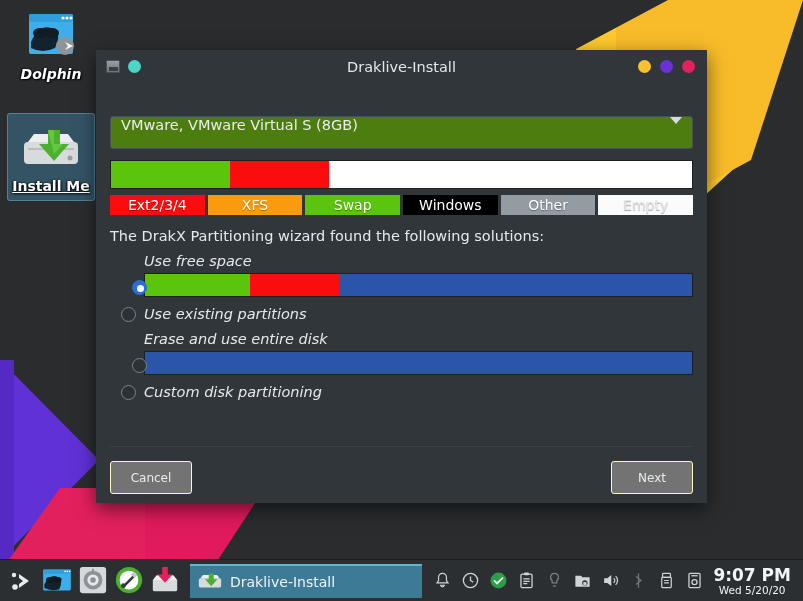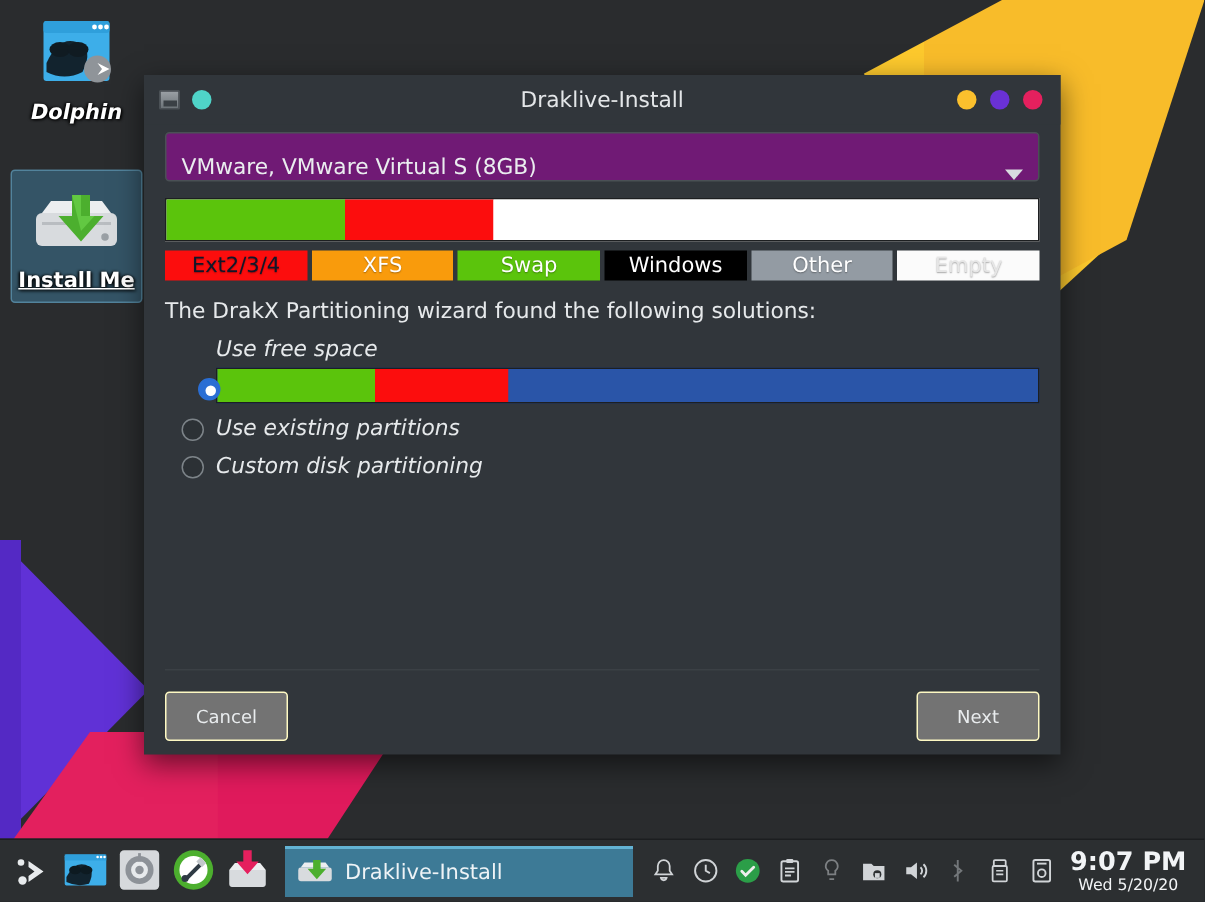--- a/index.html
+++ b/index.html
@@ -123,28 +123,29 @@
   #tb-close { background: #e5205e; }
 
   #win-body { padding: 0 14px; position: relative; height: 420px; }
 
   
   #drive-row { display: flex; align-items: center; gap: 10px; margin-top: 5px; }
   #drive-label { color: #e6e9eb; font-size: 14.5px; }
   #drive-select {
     flex: 1;
     height: 33px;
-    background: #701a75;
+    background: #4d7c0f;
     border: 1px solid #4a5055;
     border-radius: 3px;
-    display: flex; align-items: flex-end;
+    display: flex; align-items: flex-start;
     padding: 0 10px;
     color: #eaedef; font-size: 14.5px;
     cursor: pointer;
     position: relative;
+    margin-top: 28px;
   }
   #drive-caret {
     margin-left: auto;
     width: 0; height: 0;
     border-left: 6px solid transparent;
     border-right: 6px solid transparent;
     border-top: 7px solid #d8dcdf;
   }
 
   
@@ -321,21 +322,21 @@
         </div>
       </div>
 
       <div id="disk-bar">
           <div style="width: 20.5%; background: rgb(91, 196, 12);"></div>
           <div style="width: 17%; background: rgb(252, 13, 13);"></div>
           <div style="width: 62.5%; background: rgb(255, 255, 255);"></div>
         </div>
 
       <div id="legend-row">
-          <div class="legend-cell" style="background: rgb(252, 13, 13); color: #0f172a;">
+          <div class="legend-cell" style="background: rgb(252, 13, 13); color: #ffffff;">
             <span>Ext2/3/4</span>
           </div>
           <div class="legend-cell" style="background: rgb(249, 155, 12); color: rgb(255, 255, 255);">
             <span>XFS</span>
           </div>
           <div class="legend-cell" style="background: rgb(91, 196, 12); color: rgb(255, 255, 255);">
             <span>Swap</span>
           </div>
           <div class="legend-cell" style="background: #000000; color: rgb(255, 255, 255);">
             <span>Windows</span>
@@ -357,20 +358,27 @@
             <div class="opt-bar">
               <div style="width: 19.2%; background: rgb(91, 196, 12);"></div>
               <div style="width: 16.2%; background: rgb(252, 13, 13);"></div>
               <div style="width: 64.6%; background: rgb(42, 85, 168);"></div>
             </div>
           </div>
           <div class="option opt-text-only">
             <div class="opt-head">
               <div class="radio"></div>
               <div class="opt-label">Use existing partitions</div>
+            </div>
+          </div>
+          <div class="option opt-stack">
+            <div class="opt-label" style="margin-left: 34px;">Erase and use entire disk</div>
+            <div class="radio radio-abs"></div>
+            <div class="opt-bar">
+              <div style="width: 100%; background: rgb(42, 85, 168);"></div>
             </div>
           </div>
           <div class="option opt-text-only">
             <div class="opt-head">
               <div class="radio"></div>
               <div class="opt-label">Custom disk partitioning</div>
             </div>
           </div>
         </div>
 

